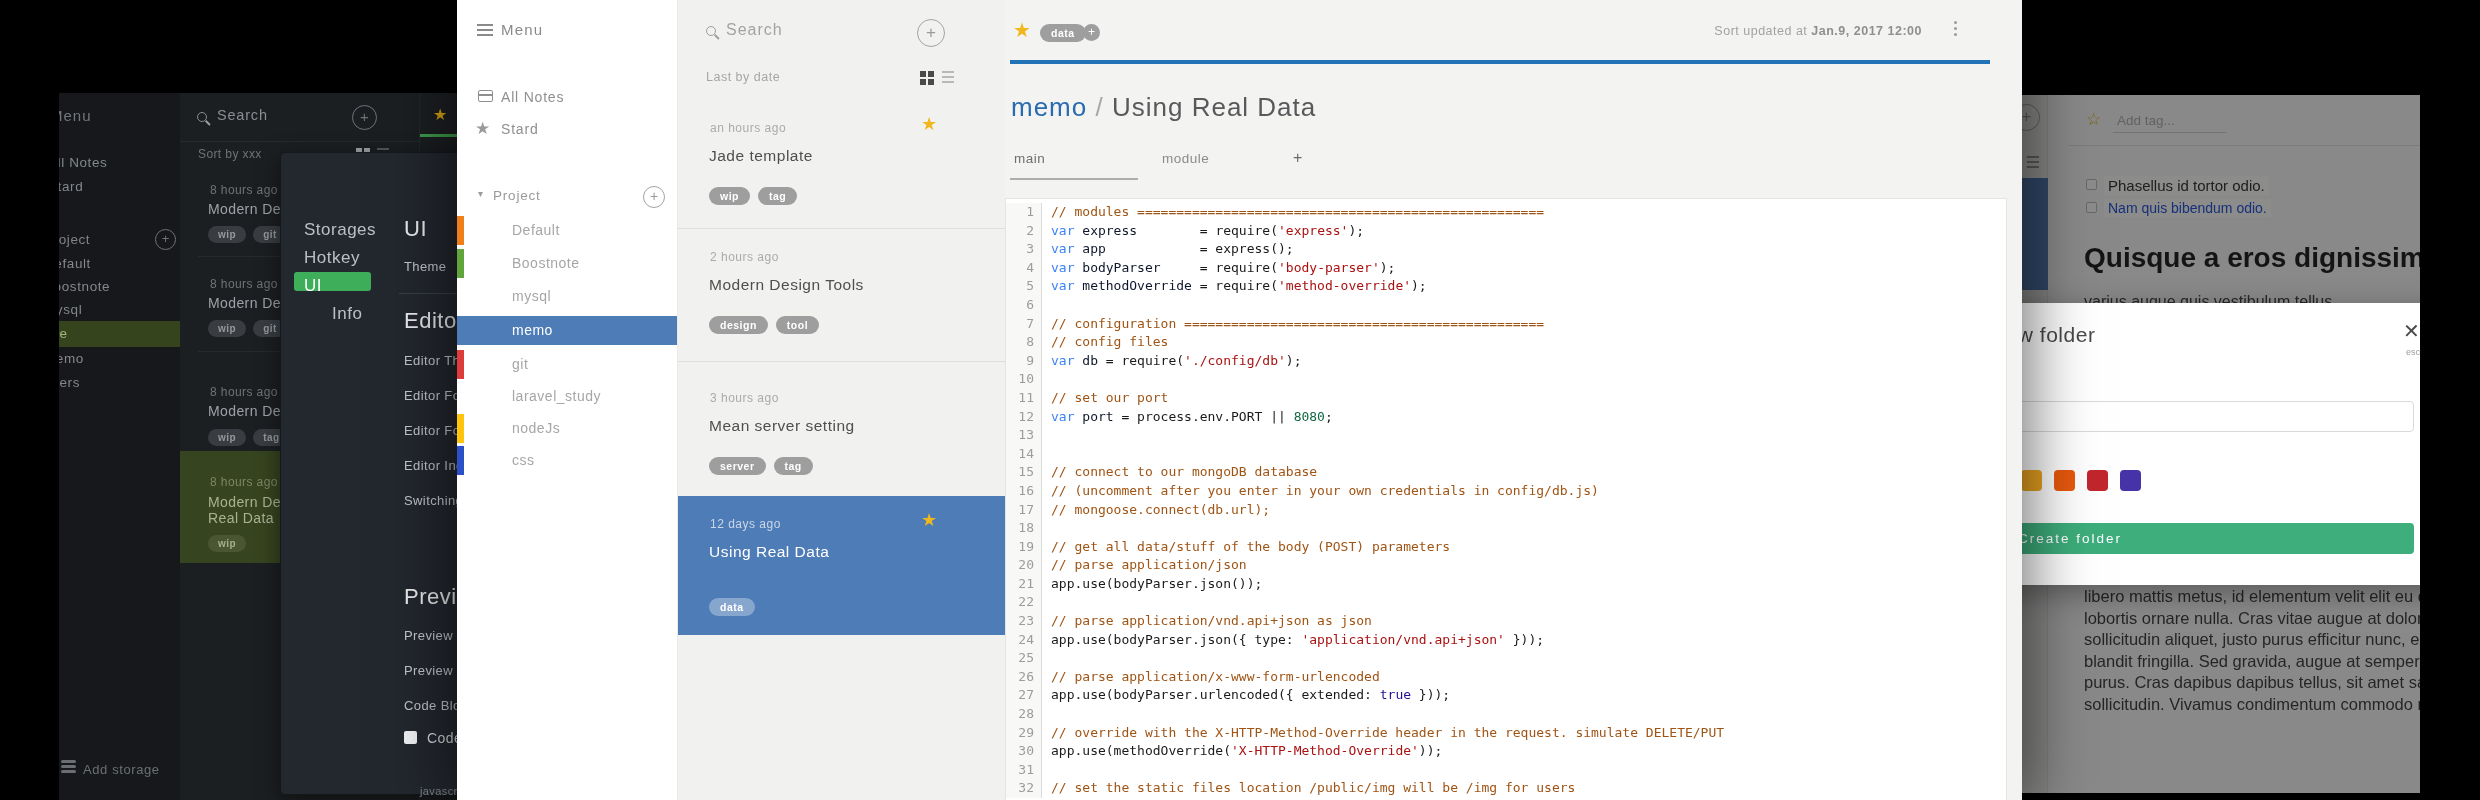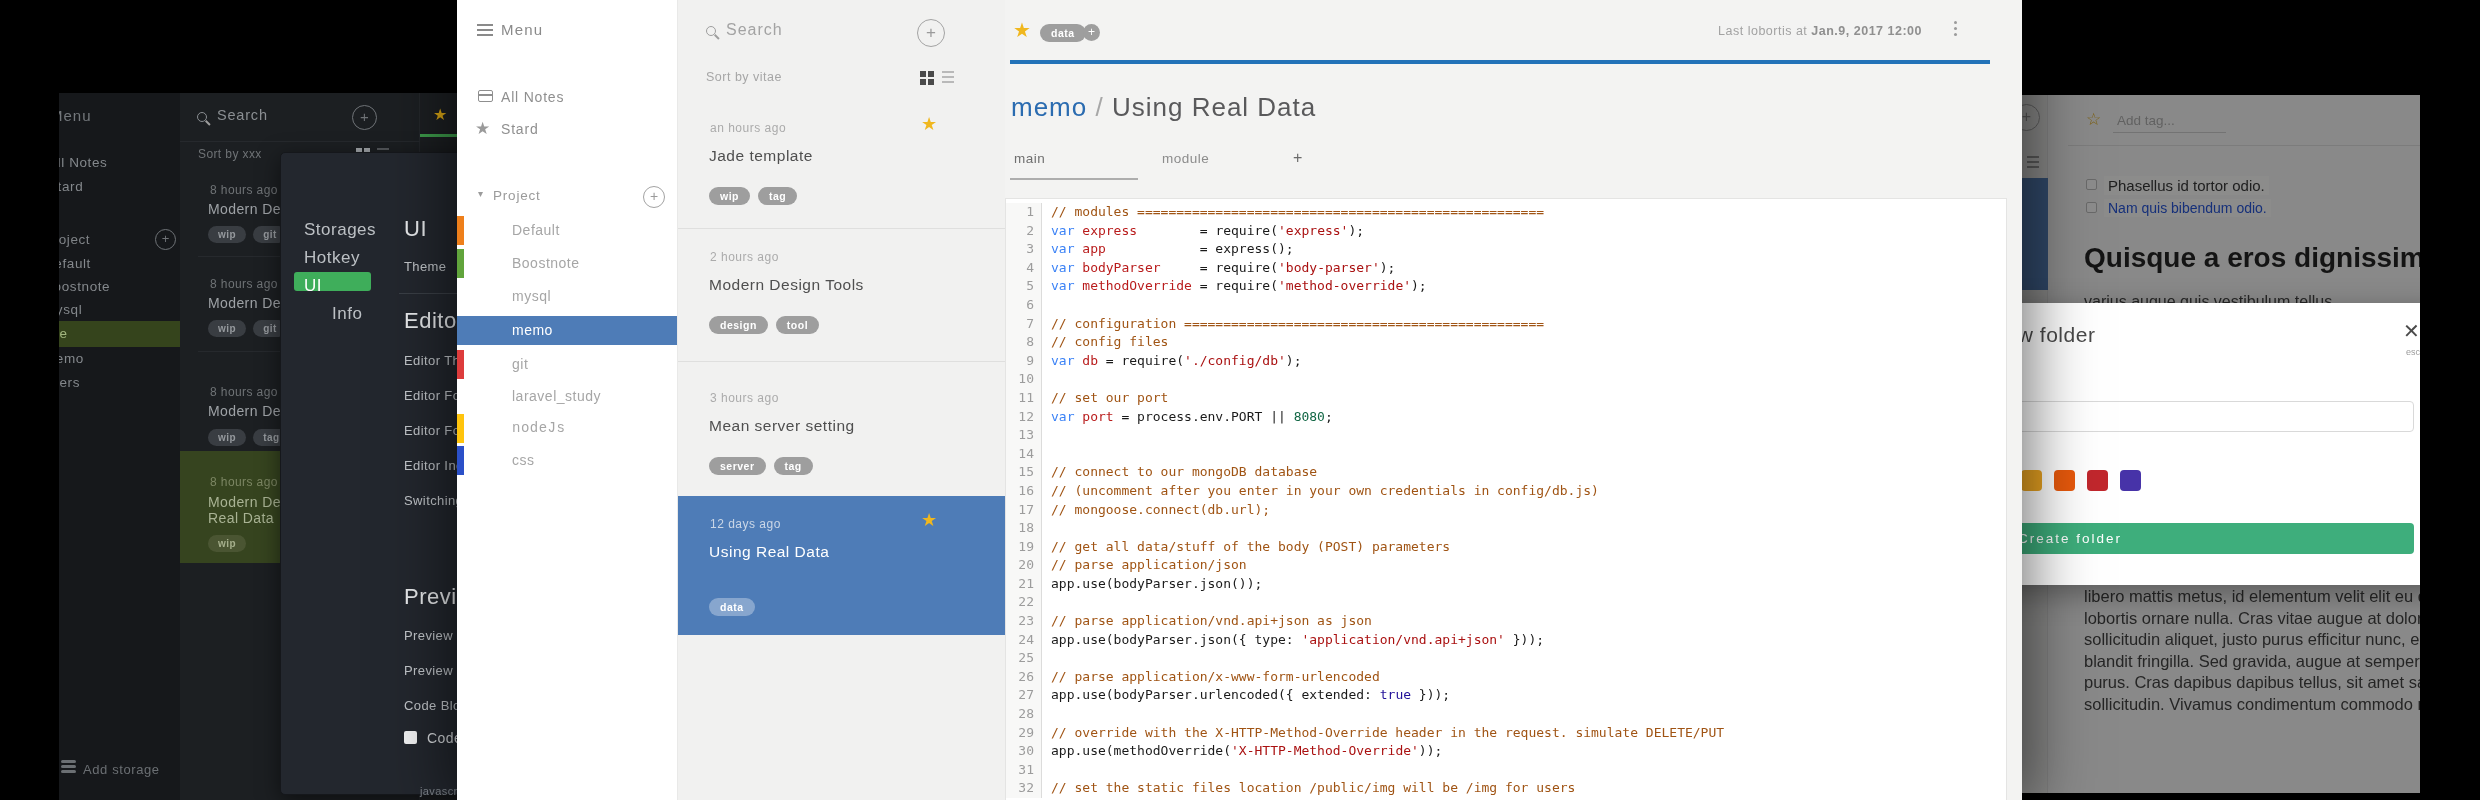--- a/index.html
+++ b/index.html
@@ -41,21 +41,21 @@
   .sel-blue{background:#4E7CB7;}
   #m-editor{left:548px;top:0;width:1017px;height:800px;}
   .circle-btn{border:1.5px solid #A3A3A3;border-radius:50%;color:#9A9A9A;text-align:center;}
   #code-block{left:548px;top:198px;width:1002px;height:602px;background:#fff;
               border:1px solid #E4E4E3;border-bottom:none;overflow:hidden;}
   #code-lines{font-family:"DejaVu Sans Mono",monospace;font-size:13px;line-height:18.6px;padding-top:4px;}
   .cl{display:flex;height:18.6px;}
   .ln{flex:none;width:36px;text-align:right;padding-right:7px;color:#9C9C9C;
       background:#F8F8F7;border-right:1px solid #DCDCDB;}
   .lc{padding-left:9px;white-space:pre;}
-  .tk-c{color:#A05414}.tk-k{color:#3b82f6}.tk-d{color:#b91c1c}
+  .tk-c{color:#A05414}.tk-k{color:#3b82f6}.tk-d{color:#0f172a}
   .tk-s{color:#AA1111}.tk-n{color:#116644}.tk-a{color:#221199}.tk-p{color:#1A1A1A}
 
   
   #right-app{left:2022px;top:95px;width:398px;height:698px;background:#F6F6F5;overflow:hidden;}
   #r-overlay{left:0;top:0;width:398px;height:698px;background:rgba(15,15,15,.47);z-index:2;}
   #r-dialog{left:-34px;top:208px;width:458px;height:282px;background:#fff;border-radius:6px;
             box-shadow:0 8px 30px rgba(0,0,0,.35);z-index:3;}
   .r-par{color:#3A3A3A;font-size:16.5px;line-height:21.5px;white-space:nowrap;}
 
   
@@ -190,36 +190,36 @@
           <div class="abs sel-blue" style="left: 0px; top: 316px; width: 220px; height: 29px;">
             <span class="abs m-folder" style="left: 55px; top: 6px; color: rgb(255, 255, 255);">memo</span>
           </div>
           <div class="abs" style="left: 0px; top: 350px; width: 220px; height: 29px;">
             <span class="abs" style="left: 0px; top: 0px; width: 7px; height: 29px; background: rgb(221, 60, 60);"></span>
             <span class="abs m-folder" style="left: 55px; top: 6px;">git</span>
           </div>
           <div class="abs" style="left: 0px; top: 382px; width: 220px; height: 29px;">
             <span class="abs m-folder" style="left: 55px; top: 6px;">laravel_study</span>
           </div>
-          <div class="abs" style="left: 0px; top: 414px; width: 236px; height: 29px; font-family: Liberation Mono, monospace;">
+          <div class="abs" style="left: 0px; top: 414px; width: 236px; height: 29px;">
             <span class="abs" style="left: 0px; top: 0px; width: 7px; height: 29px; background: rgb(255, 196, 13);"></span>
             <span class="abs m-folder" style="left: 55px; top: 6px;">nodeJs</span>
           </div>
           <div class="abs" style="left: 0px; top: 446px; width: 220px; height: 29px;">
             <span class="abs" style="left: 0px; top: 0px; width: 7px; height: 29px; background: rgb(43, 80, 200);"></span>
             <span class="abs m-folder" style="left: 55px; top: 6px;">css</span>
           </div>
         </div>
     </div>
 
     <div id="m-notelist" class="abs">
       <span class="abs search-ic" style="left:28px;top:26px"></span>
       <div class="abs" style="left:48px;top:21px;font-size:16px;color:#A3A3A3;letter-spacing:1px">Search</div>
       <div class="abs circle-btn" style="left:239px;top:19px;width:28px;height:28px;line-height:25px;font-size:17px">+</div>
-      <div class="abs" style="left:28px;top:70px;font-size:12.5px;color:#A6A6A6;letter-spacing:.5px">Sort by vitae</div>
+      <div class="abs" style="left:28px;top:70px;font-size:12.5px;color:#A6A6A6;letter-spacing:.5px">Last by date</div>
       <span class="abs grid-ic" style="left:242px;top:71px"></span>
       <span class="abs list-ic" style="left:264px;top:71px"></span>
       <div id="m-notes">
           <div class="abs m-time" style="left: 32px; top: 121px;">an hours ago</div>
           <div class="abs" style="left: 243px; top: 113px; color: rgb(240, 183, 30); font-size: 18px;">★</div>
           <div class="abs m-title" style="left: 31px; top: 147px;">Jade template</div>
           <div class="abs" style="left: 31px; top: 186px; white-space: nowrap;"><span class="m-pill">wip</span><span class="m-pill">tag</span></div>
           <div class="abs m-div" style="left: 0px; top: 228px; width: 328px;"></div>
           <div class="abs m-time" style="left: 32px; top: 250px;">2 hours ago</div>
           <div class="abs m-title" style="left: 31px; top: 276px;">Modern Design Tools</div>
@@ -234,21 +234,21 @@
           <div class="abs m-title" style="left: 31px; top: 543px; color: rgb(255, 255, 255);">Using Real Data</div>
           <div class="abs" style="left: 31px; top: 597px; white-space: nowrap;"><span class="m-pill" style="background: rgba(255, 255, 255, 0.32);">data</span></div>
         </div>
     </div>
 
     <div id="m-editor" class="abs">
       <span class="abs" style="left:8px;top:18px;color:#F0B71E;font-size:20px">★</span>
       <span class="abs m-pill" style="left:35px;top:24px">data</span>
       <div class="abs" style="left:78px;top:24px;width:17px;height:17px;border-radius:50%;background:#9E9E9E;color:#fff;text-align:center;line-height:16px;font-size:12px">+</div>
       <div class="abs nowrap" style="right:100px;top:24px;font-size:12.5px;letter-spacing:.5px">
-        <span style="color:#A2A2A2">Last lobortis at</span>
+        <span style="color:#A2A2A2">Sort updated at</span>
         <span style="color:#8F8F8F;font-weight:bold">Jan.9, 2017 12:00</span>
       </div>
       <span class="abs kebab" style="left:949px;top:21px"></span>
       <div class="abs" style="left:5px;top:60px;width:980px;height:4px;background:#2272B8"></div>
       <div class="abs nowrap" style="left:6px;top:92px;font-size:26px;letter-spacing:1px">
         <span style="color:#2A6BB0">memo</span>
         <span style="color:#A7A7A7">/</span>
         <span style="color:#59595B">Using Real Data</span>
       </div>
       <div class="abs" style="left:9px;top:151px;font-size:13.5px;color:#6F6F6F;letter-spacing:.5px">main</div>

